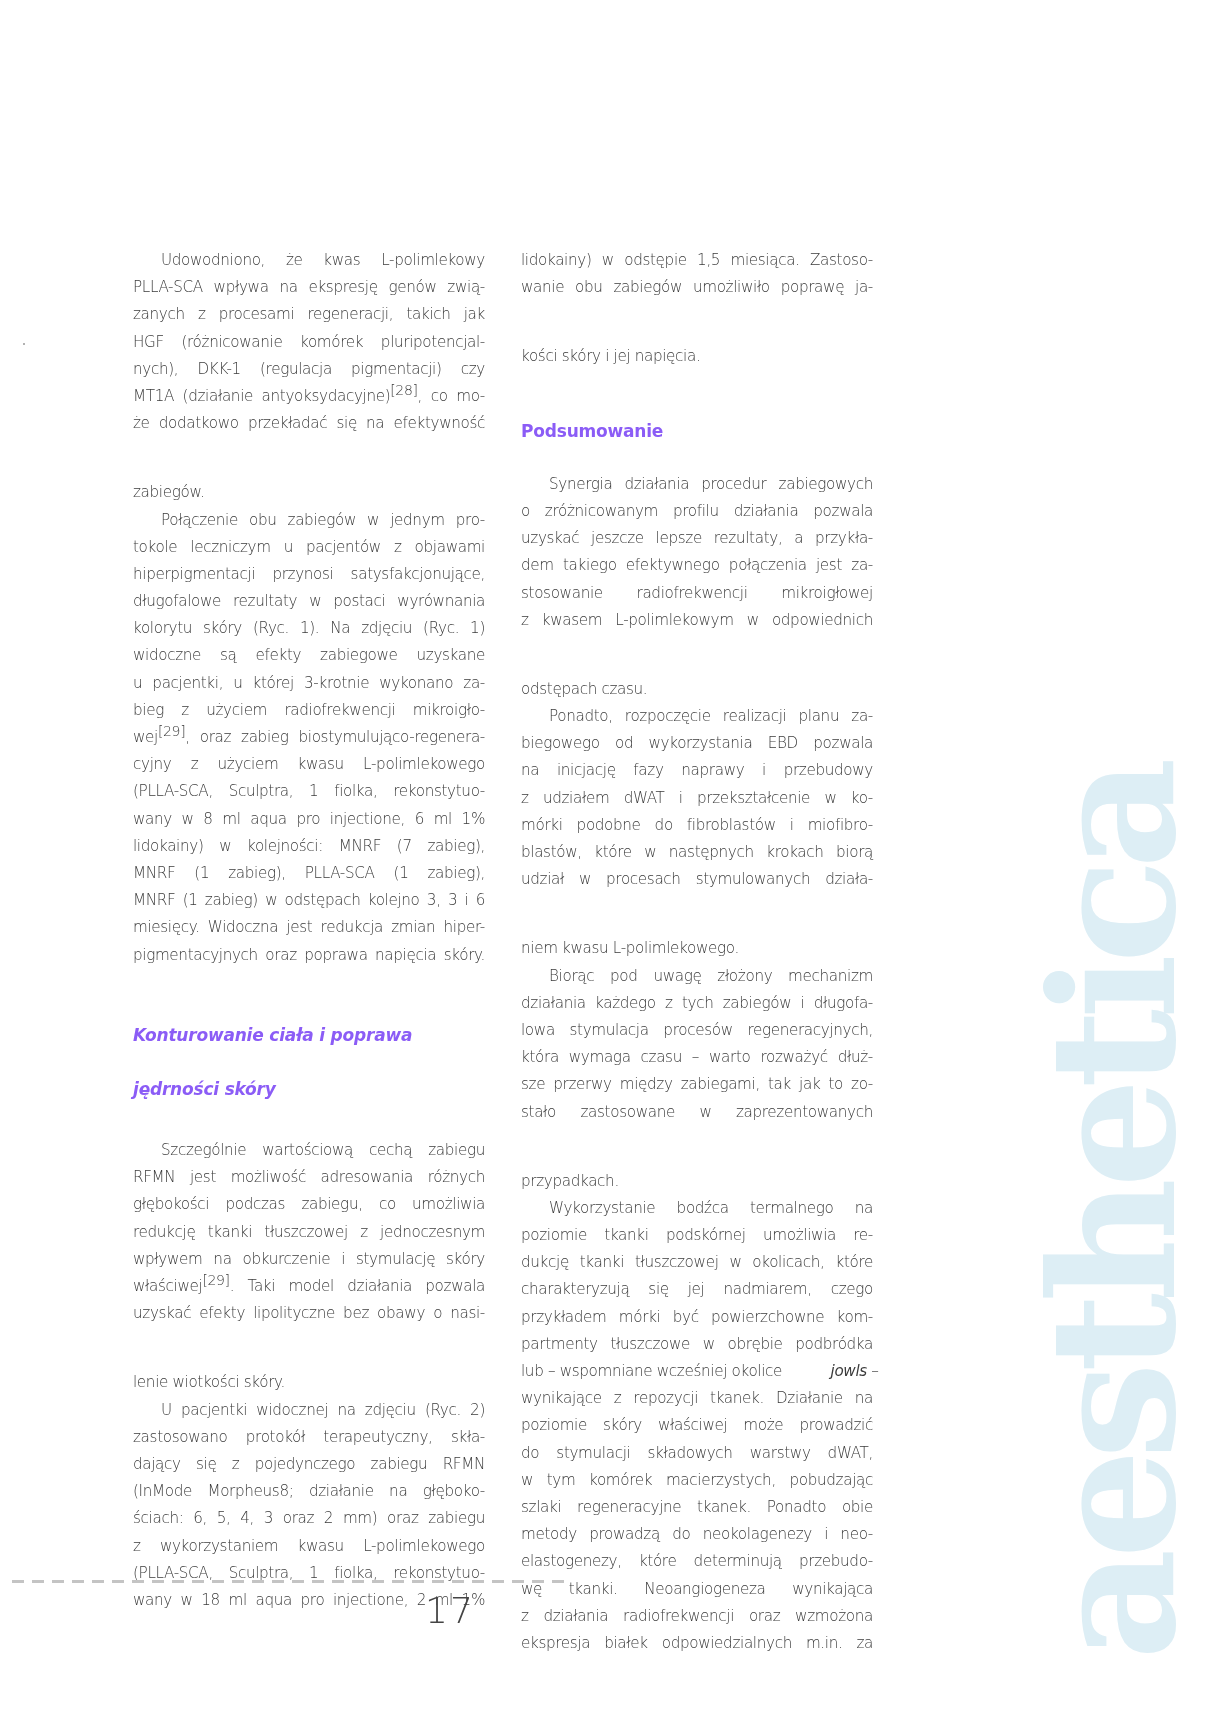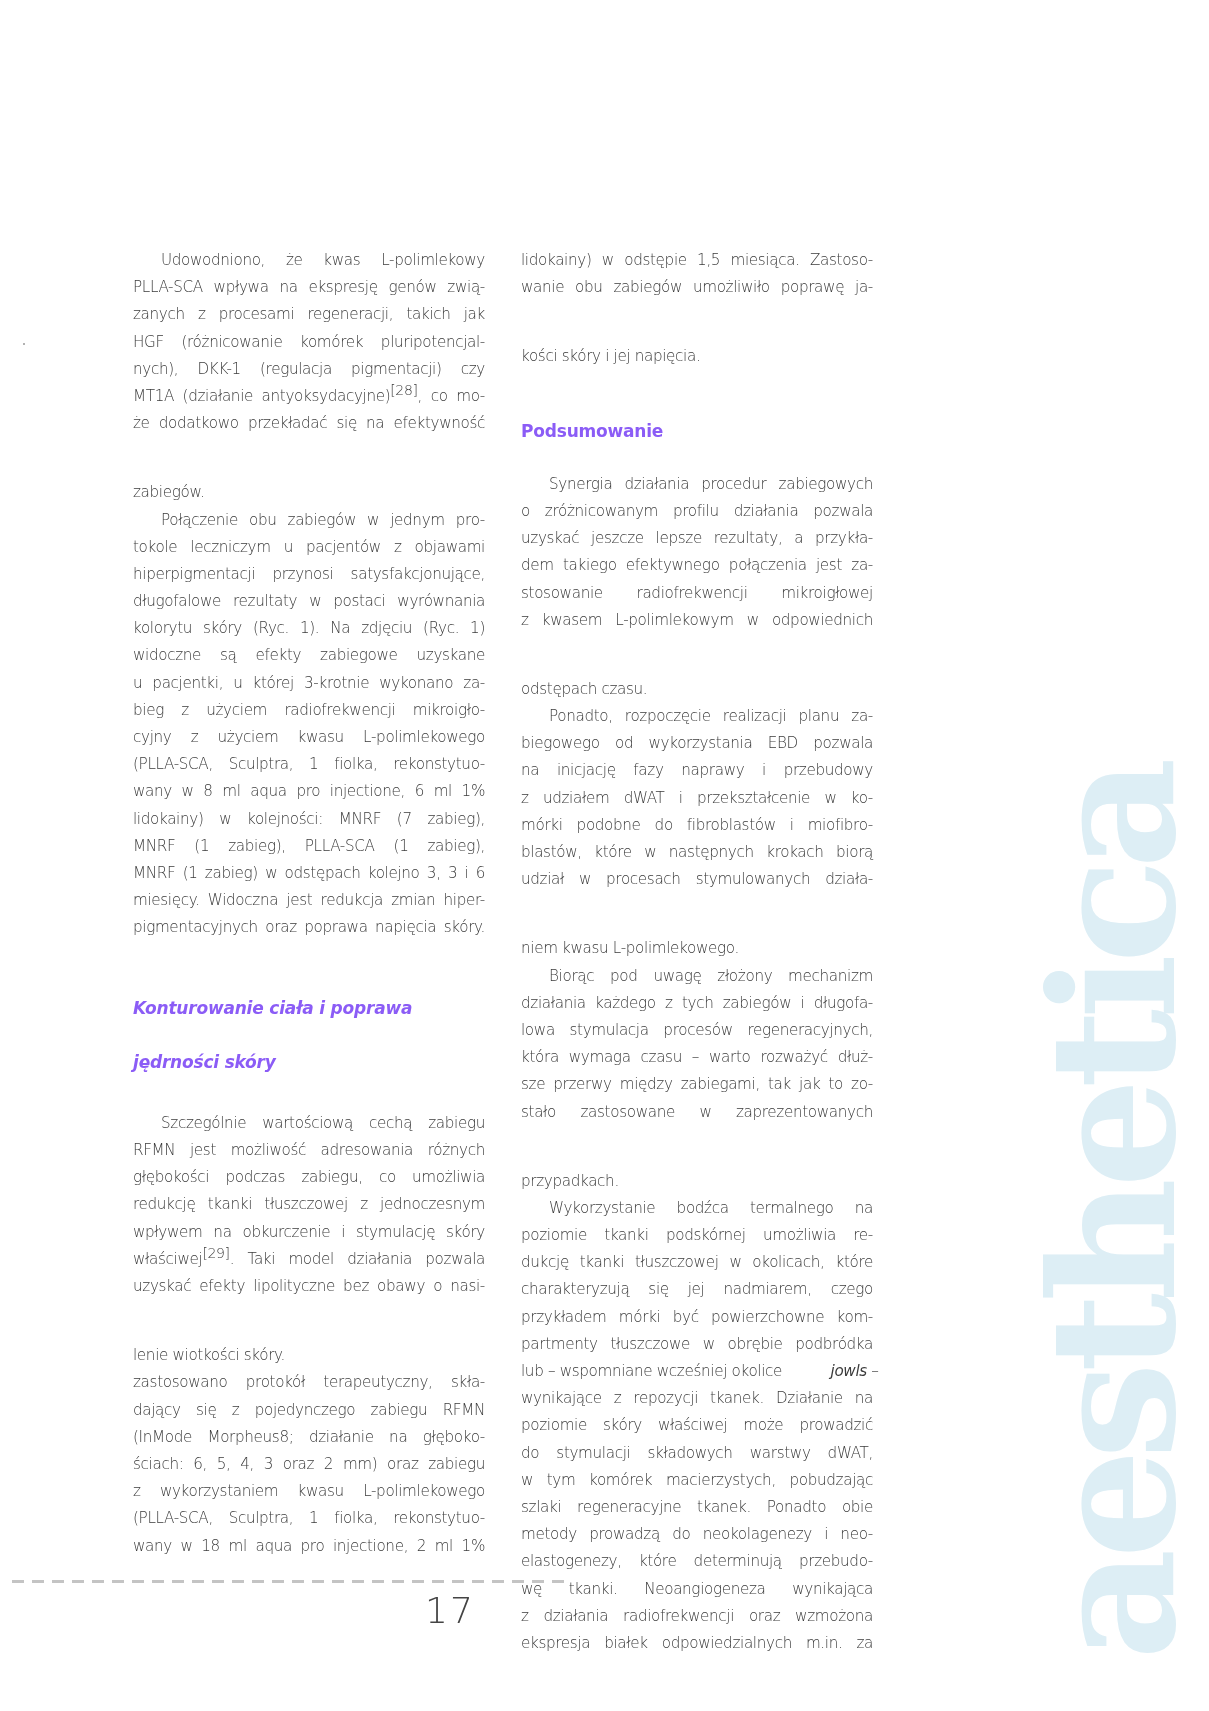--- a/index.html
+++ b/index.html
@@ -141,20 +141,21 @@
 
     <div class="para">
       <span class="line indent">Połączenie obu zabiegów w jednym pro-</span>
       <span class="line">tokole leczniczym u pacjentów z objawami</span>
       <span class="line">hiperpigmentacji przynosi satysfakcjonujące,</span>
       <span class="line">długofalowe rezultaty w postaci wyrównania</span>
       <span class="line">kolorytu skóry (Ryc. 1). Na zdjęciu (Ryc. 1)</span>
       <span class="line">widoczne są efekty zabiegowe uzyskane</span>
       <span class="line">u pacjentki, u której 3-krotnie wykonano za-</span>
       <span class="line">bieg z użyciem radiofrekwencji mikroigło-</span>
+      <span class="line"><span>wej</span><sup>[29]</sup><span>, oraz zabieg biostymulująco-regenera-</span></span>
       <span class="line">cyjny z użyciem kwasu L-polimlekowego</span>
       <span class="line">(PLLA-SCA, Sculptra, 1 fiolka, rekonstytuo-</span>
       <span class="line">wany w 8 ml aqua pro injectione, 6 ml 1%</span>
       <span class="line">lidokainy) w kolejności: MNRF (7 zabieg),</span>
       <span class="line">MNRF (1 zabieg), PLLA-SCA (1 zabieg),</span>
       <span class="line">MNRF (1 zabieg) w odstępach kolejno 3, 3 i 6</span>
       <span class="line">miesięcy. Widoczna jest redukcja zmian hiper-</span>
       <span class="line">pigmentacyjnych oraz poprawa napięcia skóry.</span>
     </div>
 
@@ -170,20 +171,21 @@
       <span class="line">RFMN jest możliwość adresowania różnych</span>
       <span class="line">głębokości podczas zabiegu, co umożliwia</span>
       <span class="line">redukcję tkanki tłuszczowej z jednoczesnym</span>
       <span class="line">wpływem na obkurczenie i stymulację skóry</span>
       <span class="line"><span>właściwej</span><sup>[29]</sup><span>. Taki model działania pozwala</span></span>
       <span class="line">uzyskać efekty lipolityczne bez obawy o nasi-</span>
       <span class="line last">lenie wiotkości skóry.</span>
     </div>
 
     <div class="para">
+      <span class="line indent">U pacjentki widocznej na zdjęciu (Ryc. 2)</span>
       <span class="line">zastosowano protokół terapeutyczny, skła-</span>
       <span class="line">dający się z pojedynczego zabiegu RFMN</span>
       <span class="line">(InMode Morpheus8; działanie na głęboko-</span>
       <span class="line">ściach: 6, 5, 4, 3 oraz 2 mm) oraz zabiegu</span>
       <span class="line">z wykorzystaniem kwasu L-polimlekowego</span>
       <span class="line">(PLLA-SCA, Sculptra, 1 fiolka, rekonstytuo-</span>
       <span class="line">wany w 18 ml aqua pro injectione, 2 ml 1%</span>
     </div>
   </div>
 

